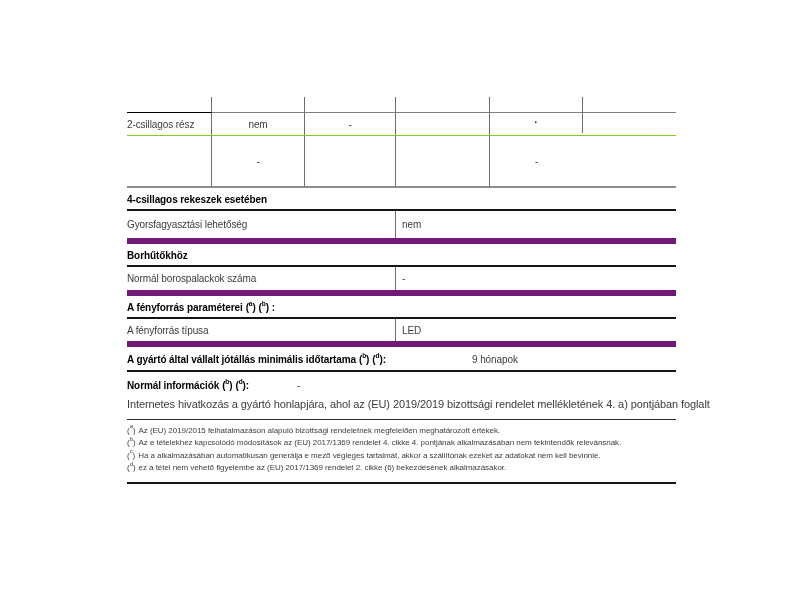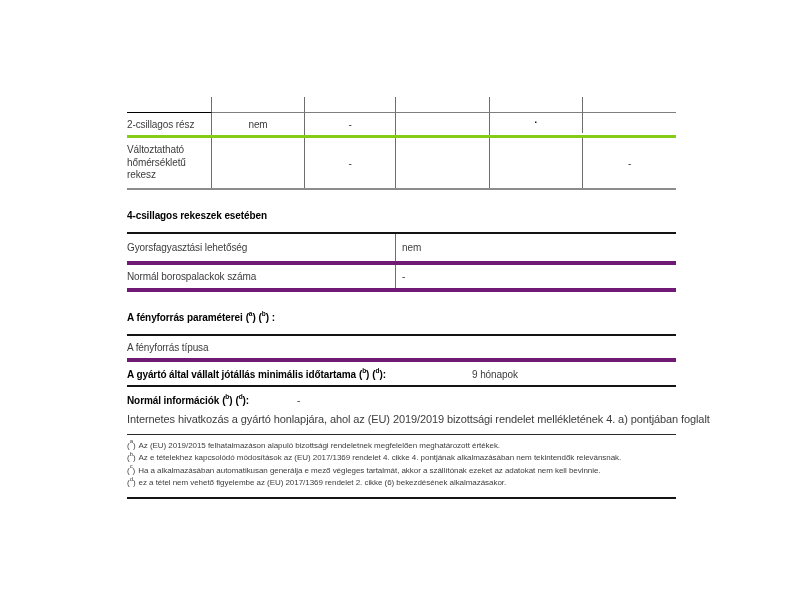--- a/index.html
+++ b/index.html
@@ -12,38 +12,38 @@
     color:#3c3c3c; font-size:10px; letter-spacing:-0.1px;
   }
 
   
   .t6 { display:grid; grid-template-columns:85px 93px 91px 94px 93px 93px; }
   .t6 .cell { display:flex; align-items:center; min-width:0; }
   .vr { border-right:1px solid #6e6e6e; }
   .stub { margin-top:97px; height:16px; }
   .stub .cell { border-bottom:1px solid #7f7f7f; }
   .stub .c0 { border-bottom-color:#000000; }
-  .row1 { height:22px; border-bottom:3px solid #84cc16; }
+  .row1 { height:22px; border-bottom:1px solid #84cc16; }
   .row2 { height:50px; border-bottom:2px solid #8c8c8c; }
   .lblcell { padding-right:4px; }
   .row2 .lblcell { line-height:12.5px; }
   .val { justify-content:center; text-align:center; }
   .sq { font-size:5.5px; color:#000; position:relative; top:-2px; }
 
   
   .section-h {
-    margin-top:19px; padding:1px 0 10px; line-height:12px;
+    margin-top:5px; padding:1px 0 3px; line-height:12px;
     border-bottom:2px solid #141414;
     font-weight:bold; color:#000000; font-size:10px;
   }
   .ref { margin-left:3px; white-space:nowrap; }
   sup { font-size:6.5px; position:relative; top:-1px; vertical-align:super; line-height:0; }
 
   
-  .t2 { display:grid; grid-template-columns:268px 281px; border-bottom:4px solid #701a75; }
+  .t2 { display:grid; grid-template-columns:268px 281px; border-bottom:6px solid #701a75; }
   .t2 .l { display:flex; align-items:center; min-width:0; }
   .t2 .v { display:flex; align-items:center; padding-left:6px; border-left:1px solid #6e6e6e; min-width:0; }
   .r28 { height:27px; }
   .r24 { height:23px; }
   .r23 { height:22px; }
 
   
   .warranty {
     position:relative; margin-top:7px; height:13px; padding-bottom:3px;
     border-bottom:2px solid #141414; font-weight:bold; color:#000000;
@@ -82,46 +82,49 @@
   <div class="t6 row1">
     <div class="cell vr lblcell">2-csillagos rész</div>
     <div class="cell vr val">nem</div>
     <div class="cell vr val">-</div>
     <div class="cell vr val"></div>
     <div class="cell vr val sq">▪</div>
     <div class="cell val"></div>
   </div>
 
   <div class="t6 row2">
-    <div class="cell vr lblcell">Változtatható hőmérsékletű rekesz</div>
     <div class="cell vr val"></div>
     <div class="cell vr val">-</div>
     <div class="cell vr val"></div>
     <div class="cell vr val"></div>
     <div class="cell val">-</div>
   </div>
 
   <div class="section-h">
     <span>4-csillagos rekeszek esetében</span>
   </div>
   <div class="t2 r28">
     <div class="l">Gyorsfagyasztási lehetőség</div>
     <div class="v">nem</div>
   </div>
 
+  <div class="section-h">
+    <span>Borhűtőkhöz</span>
+  </div>
   <div class="t2 r24">
     <div class="l">Normál borospalackok száma</div>
     <div class="v">-</div>
   </div>
 
   <div class="section-h">
     <span>A fényforrás paraméterei</span><span class="ref"><span>(</span><sup>a</sup><span>)</span></span><span class="ref"><span>(</span><sup>b</sup><span>) :</span></span>
   </div>
   <div class="t2 r23">
     <div class="l">A fényforrás típusa</div>
+    <div class="v">LED</div>
   </div>
 
   <div class="warranty">
     <span>A gyártó által vállalt jótállás minimális időtartama</span><span class="ref"><span>(</span><sup>b</sup><span>)</span></span><span class="ref"><span>(</span><sup>d</sup><span>):</span></span>
     <span class="wval">9 hónapok</span>
   </div>
 
   <div class="moreinfo">
     <span>Normál információk</span><span class="ref"><span>(</span><sup>b</sup><span>)</span></span><span class="ref"><span>(</span><sup>d</sup><span>):</span></span>
     <span class="mval">-</span>

